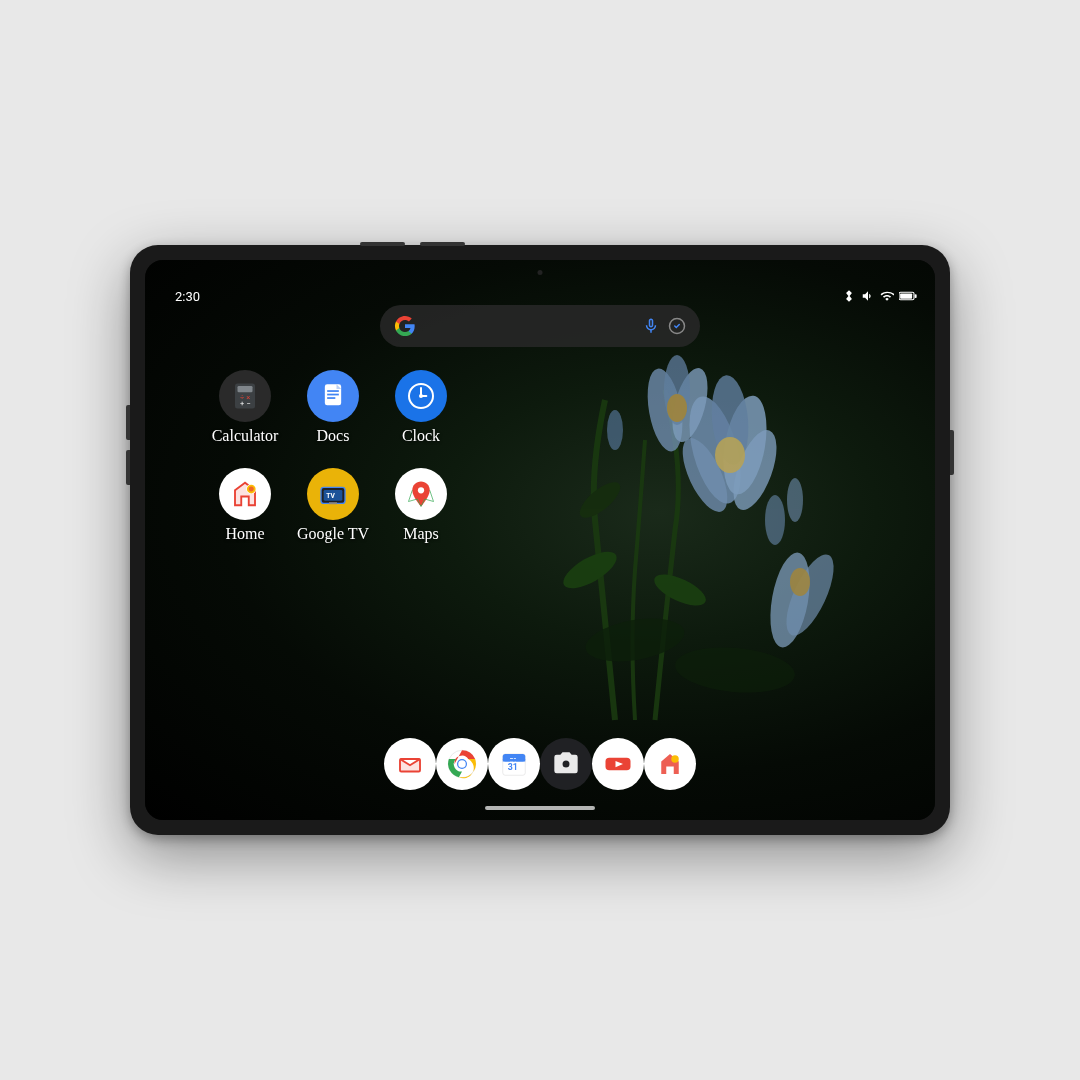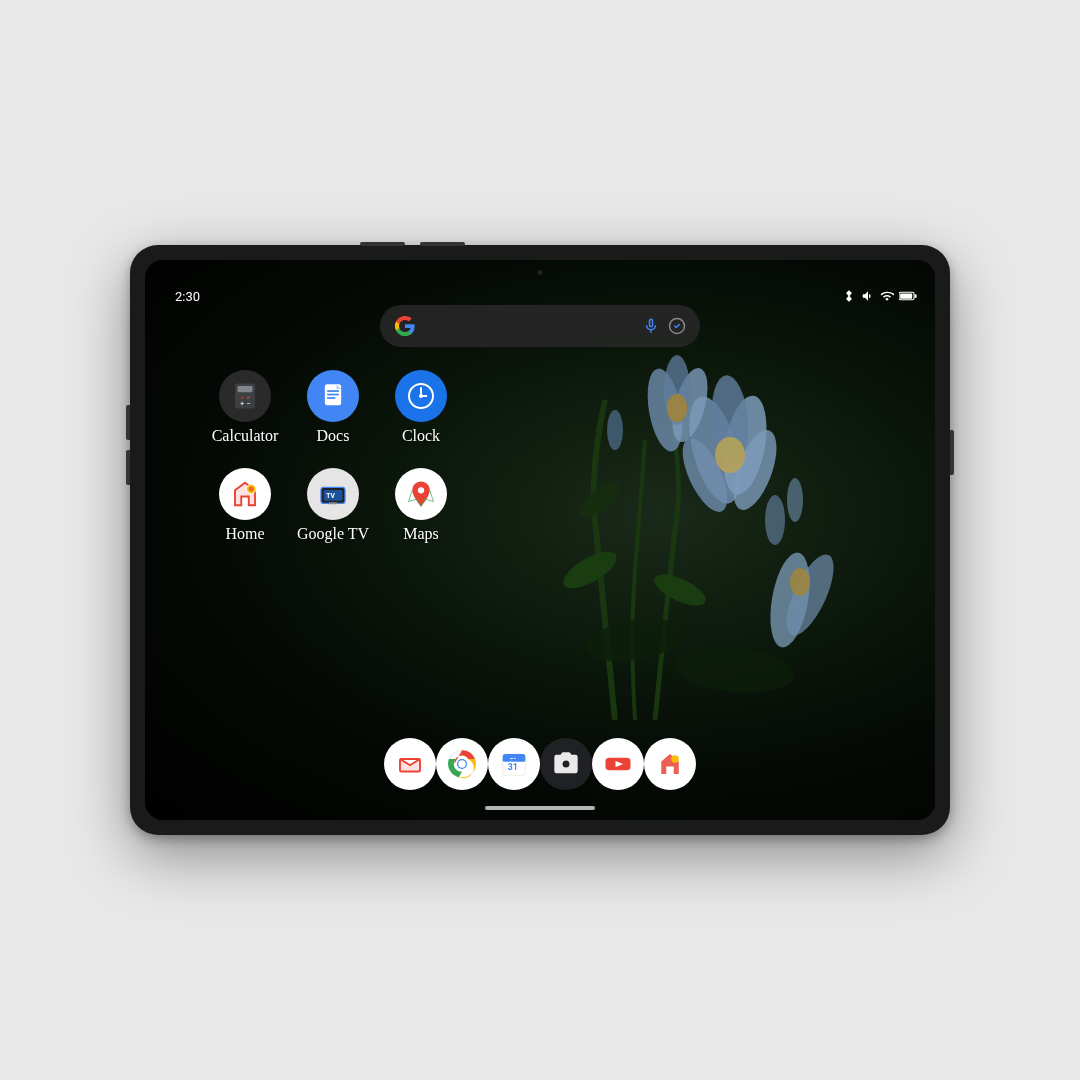--- a/index.html
+++ b/index.html
@@ -402,21 +402,21 @@
             <path d="M12 3L4 9v12h5v-7h6v7h5V9z" fill="#EA4335" opacity="0.15"></path>
             <circle cx="17" cy="8" r="4" fill="white" stroke="none"></circle>
             <circle cx="17" cy="8" r="3.5" fill="#FBBC05"></circle>
             <path d="M15 8 C15 7 15.5 6 17 6 C18.5 6 19 7 19 8 S18 10 17 10 C16 10 15 9 15 8z" fill="#EA4335" opacity="0.7"></path>
           </svg>
         </div>
         <span class="app-label">Home</span>
       </div>
 
       <div class="app-item">
-        <div class="app-icon" style="background:#e5e5e5;">
+        <div class="app-icon" style="background:#eab308;">
           <svg width="32" height="32" viewBox="0 0 24 24">
             <rect x="3" y="7" width="18" height="12" rx="2" fill="#202124" stroke="#4285F4" stroke-width="1"></rect>
             <rect x="5" y="9" width="14" height="8" rx="1" fill="#1a73e8" opacity="0.6"></rect>
             <line x1="9" y1="19" x2="15" y2="19" stroke="#888" stroke-width="1.5"></line>
             <text x="7" y="15" font-size="5" fill="white" font-weight="bold">TV</text>
           </svg>
         </div>
         <span class="app-label">Google TV</span>
       </div>
 

